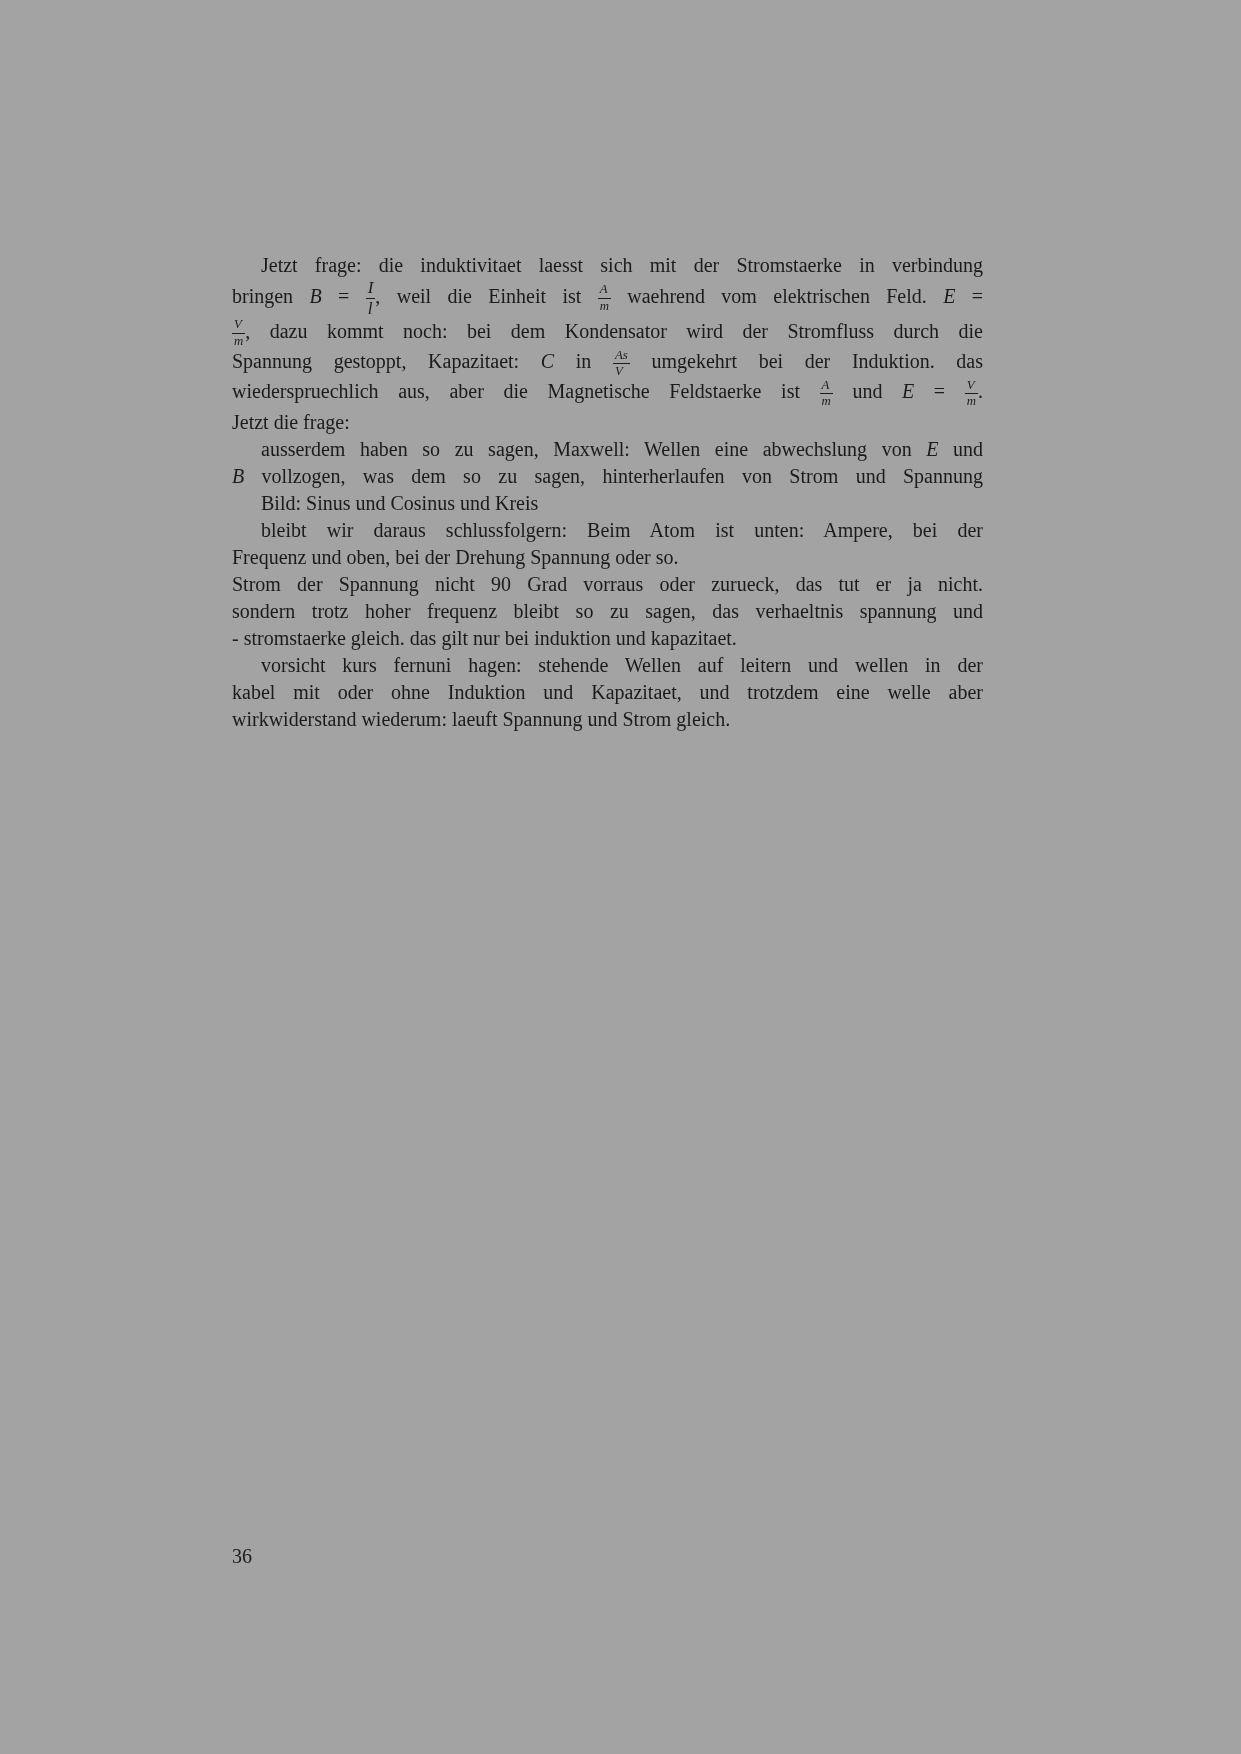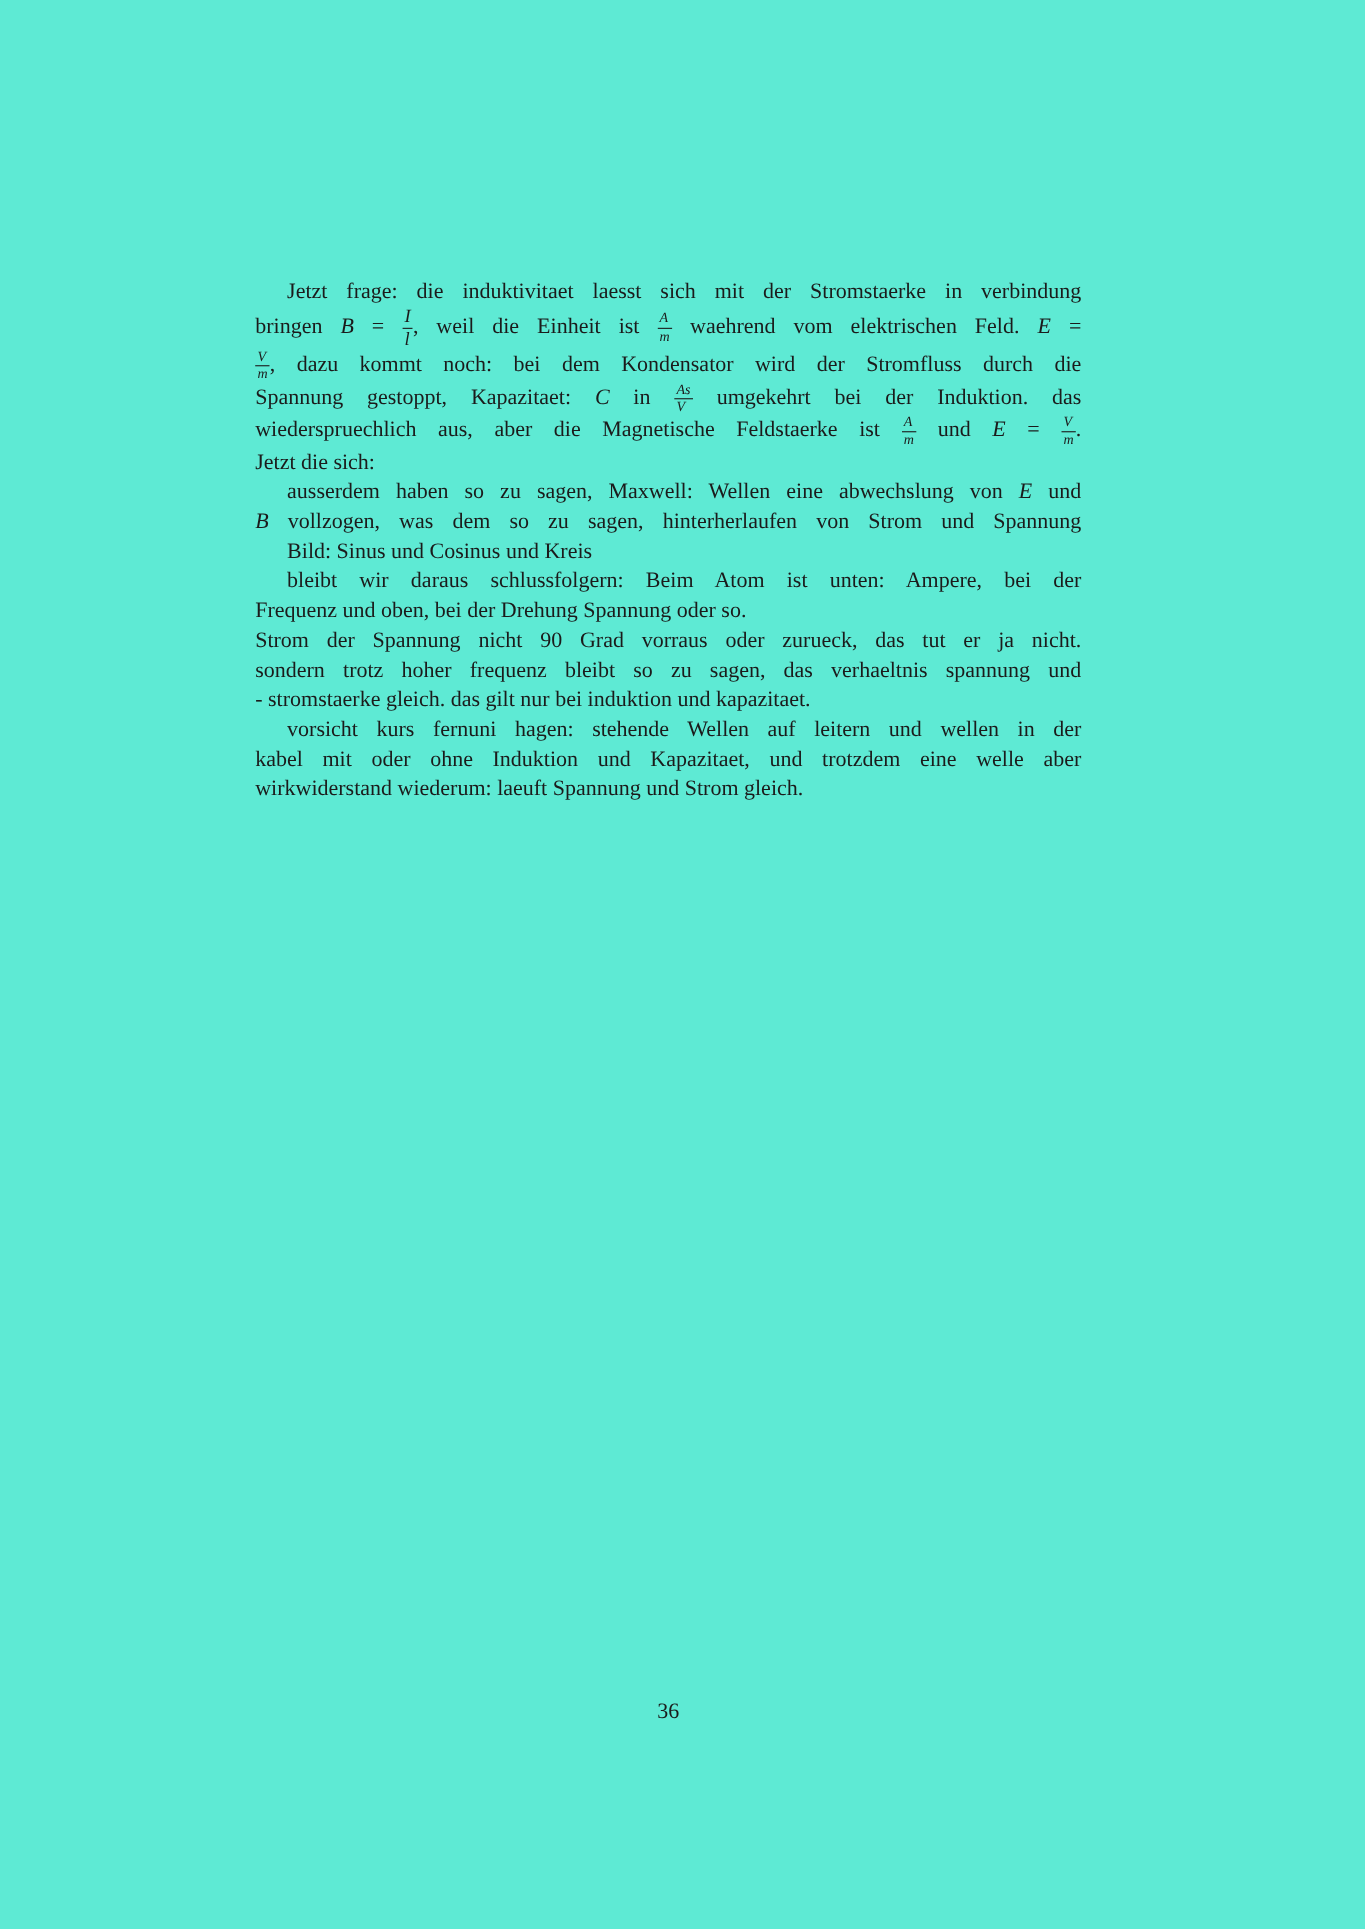--- a/index.html
+++ b/index.html
@@ -4,21 +4,21 @@
 <style>
   html, body {
     margin: 0;
     padding: 0;
     background: #ffffff;
   }
   .page {
     position: relative;
     width: 1241px;
     height: 1754px;
-    background: #5eead4;
+    background: #a3a3a3;
     font-family: "Liberation Serif", serif;
     color: #1b1b1b;
     overflow: hidden;
     text-decoration: underline;
   }
   .text-block {
     position: absolute;
     left: 232px;
     top: 252px;
     width: 751px;
@@ -55,36 +55,36 @@
     display: block;
     padding: 1px 2px 0 2px;
   }
   .frac.small   { font-size: 0.64em; }
   .frac.display { font-size: 0.85em; }
   .page-number {
     position: absolute;
     left: 232px;
     top: 1545px;
     width: 751px;
-    text-align: center;
+    text-align: left;
     font-size: 20px;
   }
 </style>
 </head>
 <body>
 
 <div class="page">
   <div class="text-block" id="text-block">
       <div class="para">
         <div class="line indent">Jetzt frage: die induktivitaet laesst sich mit der Stromstaerke in verbindung</div>
         <div class="line">bringen <span class="mvar">B</span> = <span class="frac display"><span class="num">I</span><span class="den">l</span></span>, weil die Einheit ist <span class="frac small"><span class="num">A</span><span class="den">m</span></span> waehrend vom elektrischen Feld. <span class="mvar">E</span> =</div>
         <div class="line"><span class="frac small"><span class="num">V</span><span class="den">m</span></span>, dazu kommt noch: bei dem Kondensator wird der Stromfluss durch die</div>
         <div class="line">Spannung gestoppt, Kapazitaet: <span class="mvar">C</span> in <span class="frac small"><span class="num">As</span><span class="den">V</span></span> umgekehrt bei der Induktion. das</div>
         <div class="line">wiederspruechlich aus, aber die Magnetische Feldstaerke ist <span class="frac small"><span class="num">A</span><span class="den">m</span></span> und <span class="mvar">E</span> = <span class="frac small"><span class="num">V</span><span class="den">m</span></span>.</div>
-        <div class="line last">Jetzt die sich:</div>
+        <div class="line last">Jetzt die frage:</div>
       </div>
       <div class="para">
         <div class="line indent">ausserdem haben so zu sagen, Maxwell: Wellen eine abwechslung von <span class="mvar">E</span> und</div>
         <div class="line"><span class="mvar">B</span> vollzogen, was dem so zu sagen, hinterherlaufen von Strom und Spannung</div>
       </div>
       <div class="para">
         <div class="line last indent">Bild: Sinus und Cosinus und Kreis</div>
       </div>
       <div class="para">
         <div class="line indent">bleibt wir daraus schlussfolgern: Beim Atom ist unten: Ampere, bei der</div>

